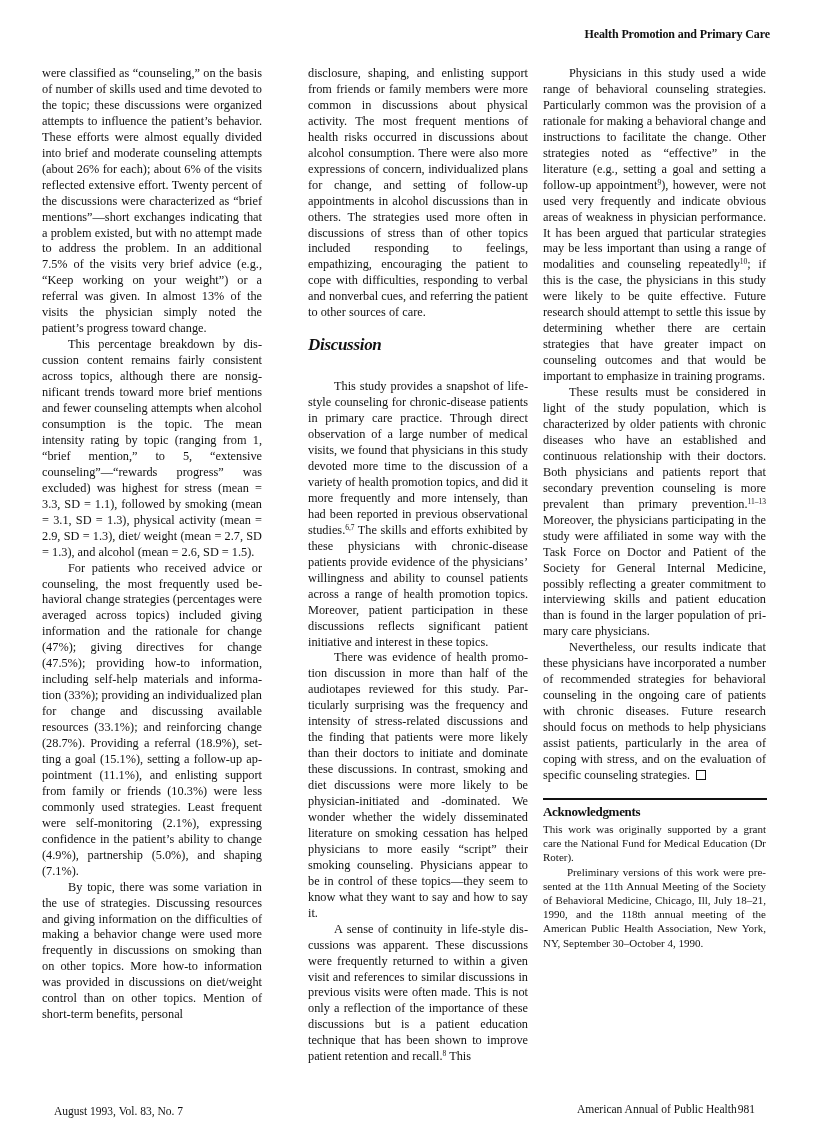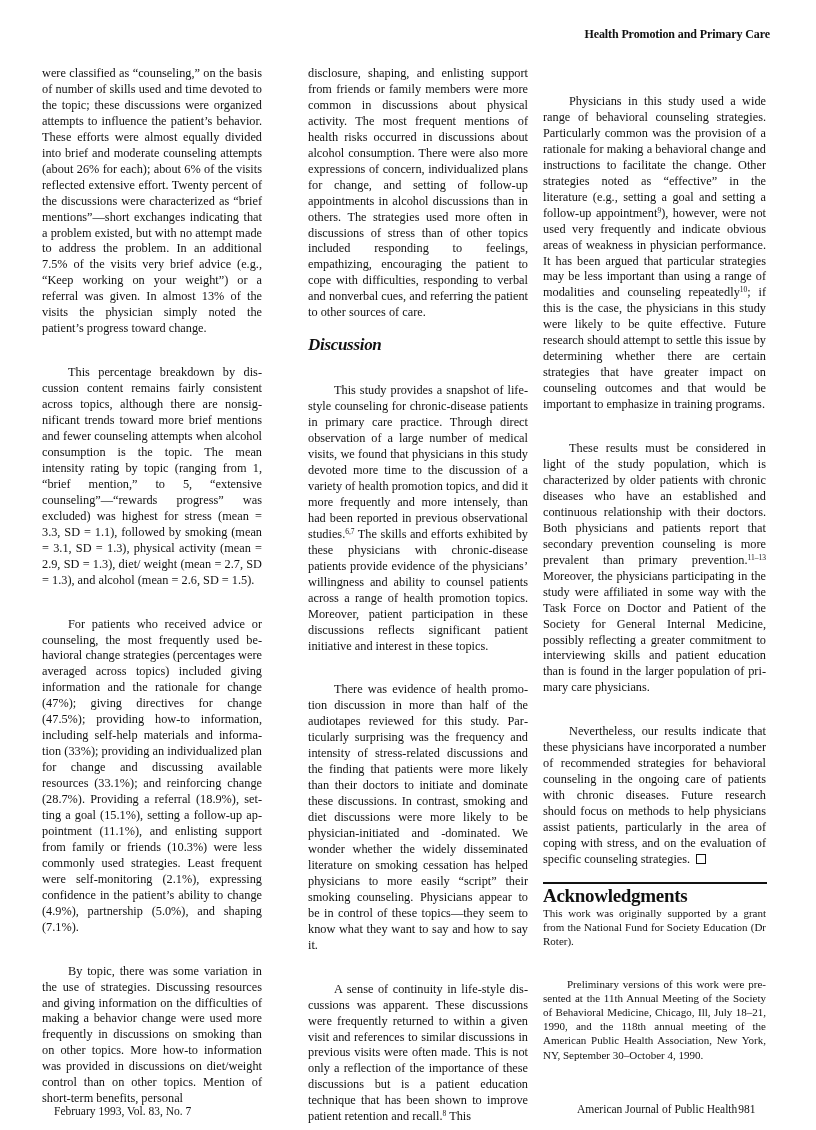--- a/index.html
+++ b/index.html
@@ -14,33 +14,33 @@
     }
     .col {
       position: absolute; top: 66px; width: 220px;
       font-size: 12.3px; line-height: 15.95px;
       text-align: justify; hyphens: manual;
     }
     .col1 { left: 42px; }
     .col2 { left: 308px; }
     .col3 { left: 543px; width: 223px; }
     .col p { margin: 0; }
-    .col p.indent { text-indent: 26px; margin-top: 28px; }
+    .col p.indent { text-indent: 26px; }
     .section-head {
       font-style: italic; font-weight: bold; font-size: 17px;
       line-height: 20px; margin: 14px 0 24px 0; letter-spacing: -0.3px;
     }
     sup { font-size: 7.5px; line-height: 0; vertical-align: 4px; }
     .endmark {
       display: inline-block; width: 8px; height: 8px; border: 1px solid #111;
       margin-left: 6px; vertical-align: -1px;
     }
     .ack-rule { border: 0; border-top: 2px solid #111; margin: 14px 0 3px 0; width: 224px; }
     .ack-head {
-      font-weight: bold; font-size: 19px; line-height: 18px; margin: 0 0 1px 0;
+      font-weight: bold; font-size: 13px; line-height: 18px; margin: 0 0 1px 0;
       letter-spacing: -0.3px;
     }
     .ack { font-size: 11px; line-height: 14.2px; }
     .ack p.indent { text-indent: 24px; }
     .footer-left {
       position: absolute; left: 54px; top: 1105px; font-size: 11.5px;
     }
     .footer-right {
       position: absolute; left: 577px; top: 1103px; font-size: 11.5px;
     }
@@ -67,19 +67,19 @@
 </div>
 
 <div class="col col3">
   <p class="indent"><span>Physicians in this study used a wide range of behavioral counseling strategies. Particularly common was the provision of a rationale for making a behavioral change and instructions to facilitate the change. Other strategies noted as “effective” in the literature (e.g., setting a goal and set­ting a follow-up appointment</span><sup>9</sup><span>), however, were not used very frequently and indi­cate obvious areas of weakness in physi­cian performance. It has been argued that particular strategies may be less important than using a range of modalities and coun­seling repeatedly</span><sup>10</sup><span>; if this is the case, the physicians in this study were likely to be quite effective. Future research should at­tempt to settle this issue by determining whether there are certain strategies that have greater impact on counseling out­comes and that would be important to em­phasize in training programs.</span></p>
   <p class="indent"><span>These results must be considered in light of the study population, which is characterized by older patients with chronic diseases who have an established and continuous relationship with their doctors. Both physicians and patients re­port that secondary prevention counsel­ing is more prevalent than primary prevention.</span><sup>11–13</sup><span> Moreover, the physi­cians participating in the study were af­filiated in some way with the Task Force on Doctor and Patient of the Society for General Internal Medicine, possibly re­flecting a greater commitment to inter­viewing skills and patient education than is found in the larger population of pri­mary care physicians.</span></p>
   <p class="indent"><span>Nevertheless, our results indicate that these physicians have incorporated a number of recommended strategies for be­havioral counseling in the ongoing care of patients with chronic diseases. Future re­search should focus on methods to help physicians assist patients, particularly in the area of coping with stress, and on the evaluation of specific counseling strategies.</span><span class="endmark"></span></p>
 
   <hr class="ack-rule">
   <div class="ack-head">Acknowledgments</div>
   <div class="ack">
-    <p>This work was originally supported by a grant from the National Fund for Society Education (Dr Roter).</p>
+    <p>This work was originally supported by a grant care the National Fund for Medical Education (Dr Roter).</p>
     <p class="indent">Preliminary versions of this work were pre­sented at the 11th Annual Meeting of the Society of Behavioral Medicine, Chicago, Ill, July 18–21, 1990, and the 118th annual meeting of the American Public Health Association, New York, NY, September 30–October 4, 1990.</p>
   </div>
 </div>
 
-<div class="footer-left">February 1993, Vol. 83, No. 7</div>
-<div class="footer-right"><span>American Journal of Public Health</span><span class="page-num">981</span></div>
+<div class="footer-left">August 1993, Vol. 83, No. 7</div>
+<div class="footer-right"><span>American Annual of Public Health</span><span class="page-num">981</span></div>
 
 </body></html>

